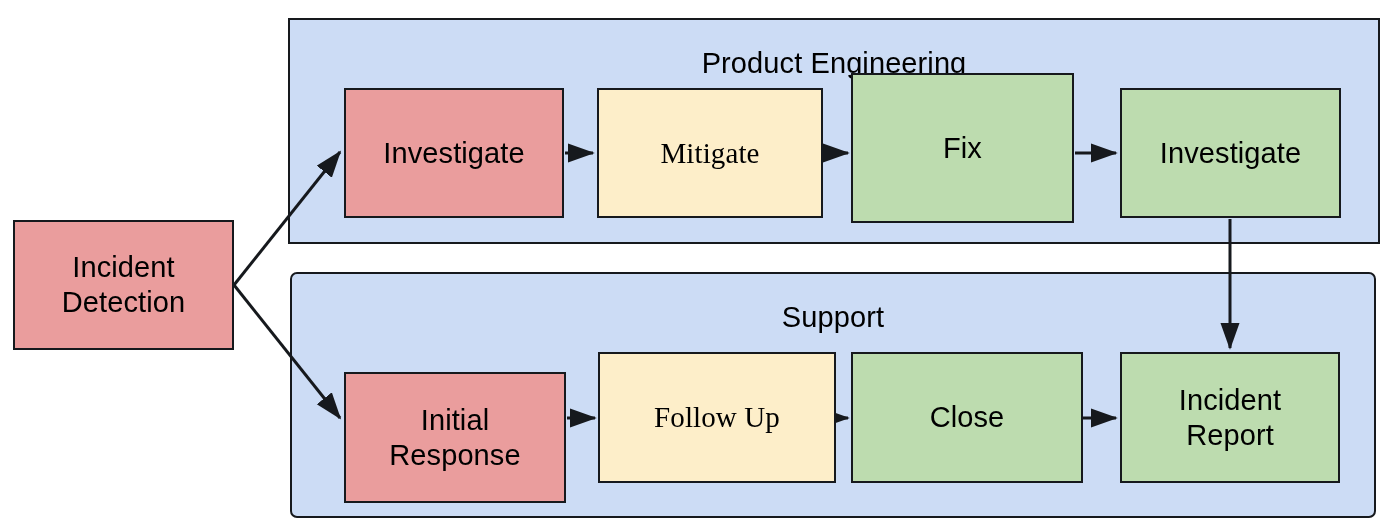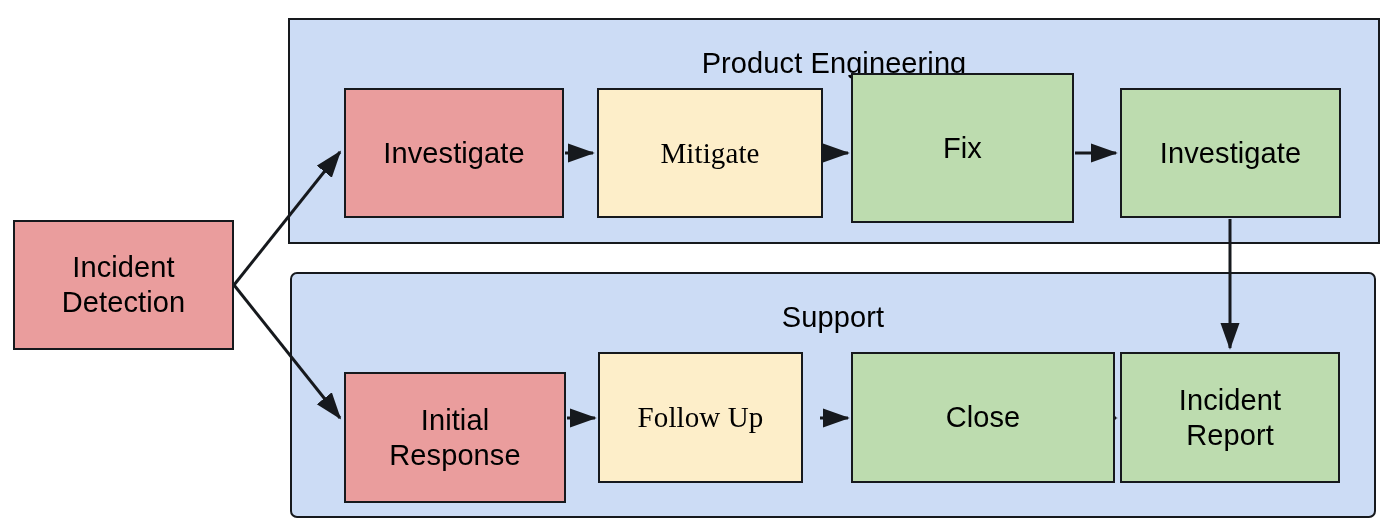--- a/index.html
+++ b/index.html
@@ -103,20 +103,20 @@
 
   <div class="node yellow" style="left:597px; top:88px; width:226px; height:130px;">Mitigate</div>
 
   <div class="node green" style="left:851px; top:73px; width:223px; height:150px;">Fix</div>
 
   <div class="node green" style="left:1120px; top:88px; width:221px; height:130px;">Investigate</div>
 
   <div class="node red" style="left:344px; top:352px; width:222px; height:131px;margin-top:20px;">Initial
 Response</div>
 
-  <div class="node yellow" style="left:598px; top:352px; width:205px; height:131px;">Follow Up</div>
+  <div class="node yellow" style="left:598px; top:352px; width:238px; height:131px;">Follow Up</div>
 
-  <div class="node green" style="left:851px; top:352px; width:264px; height:131px;">Close</div>
+  <div class="node green" style="left:851px; top:352px; width:232px; height:131px;">Close</div>
 
   <div class="node green" style="left:1120px; top:352px; width:220px; height:131px;">Incident
 Report</div>
 
 </div>
 
 </body></html>

